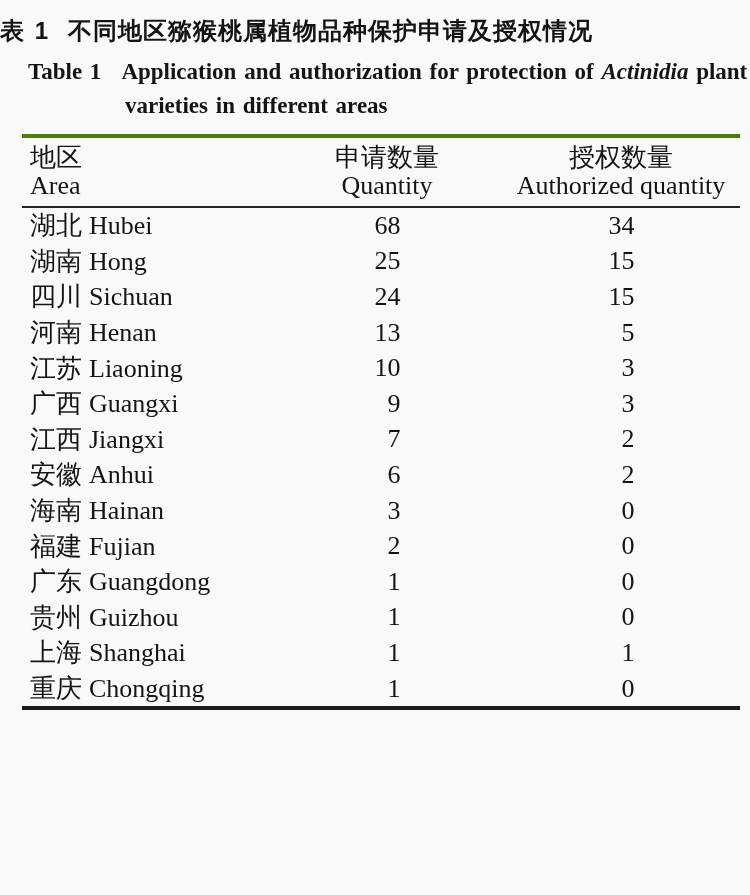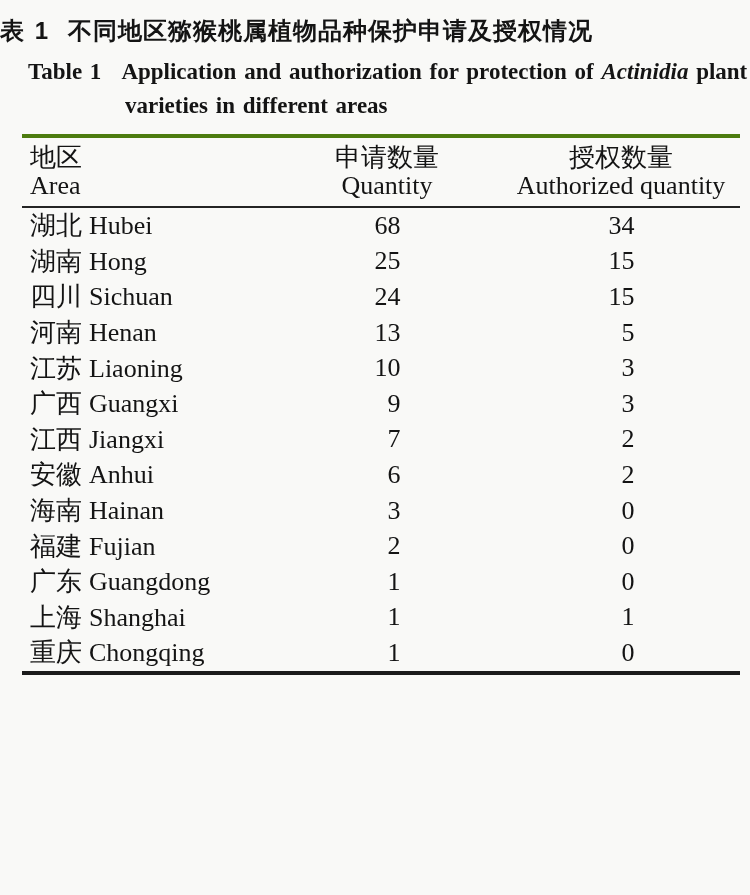--- a/index.html
+++ b/index.html
@@ -242,20 +242,31 @@
       <span class="zh">广东</span><span class="en">Guangdong</span>
     </td>
     <td class="num-cell">
       <span class="num">1</span>
     </td>
     <td class="num-cell">
       <span class="num">0</span>
     </td>
   </tr>
 
+  <tr>
+    <td class="area-cell">
+      <span class="zh">贵州</span><span class="en">Guizhou</span>
+    </td>
+    <td class="num-cell">
+      <span class="num">1</span>
+    </td>
+    <td class="num-cell">
+      <span class="num">0</span>
+    </td>
+  </tr>
 
   <tr>
     <td class="area-cell">
       <span class="zh">上海</span><span class="en">Shanghai</span>
     </td>
     <td class="num-cell">
       <span class="num">1</span>
     </td>
     <td class="num-cell">
       <span class="num">1</span>

